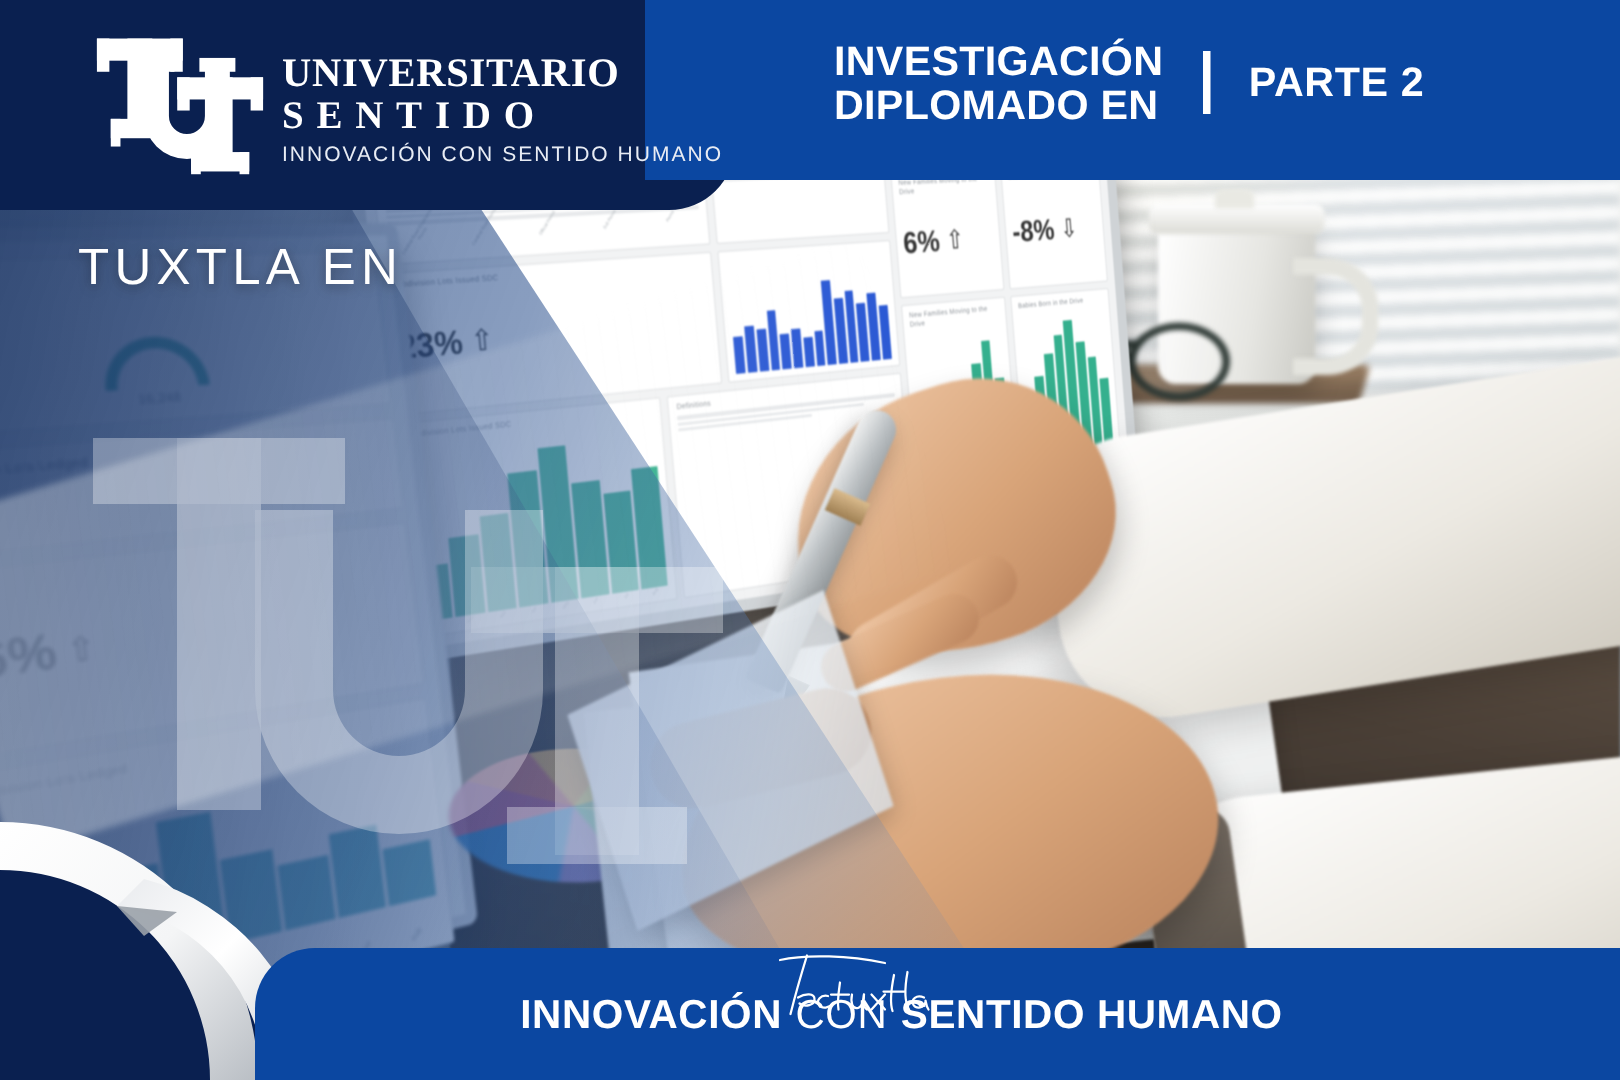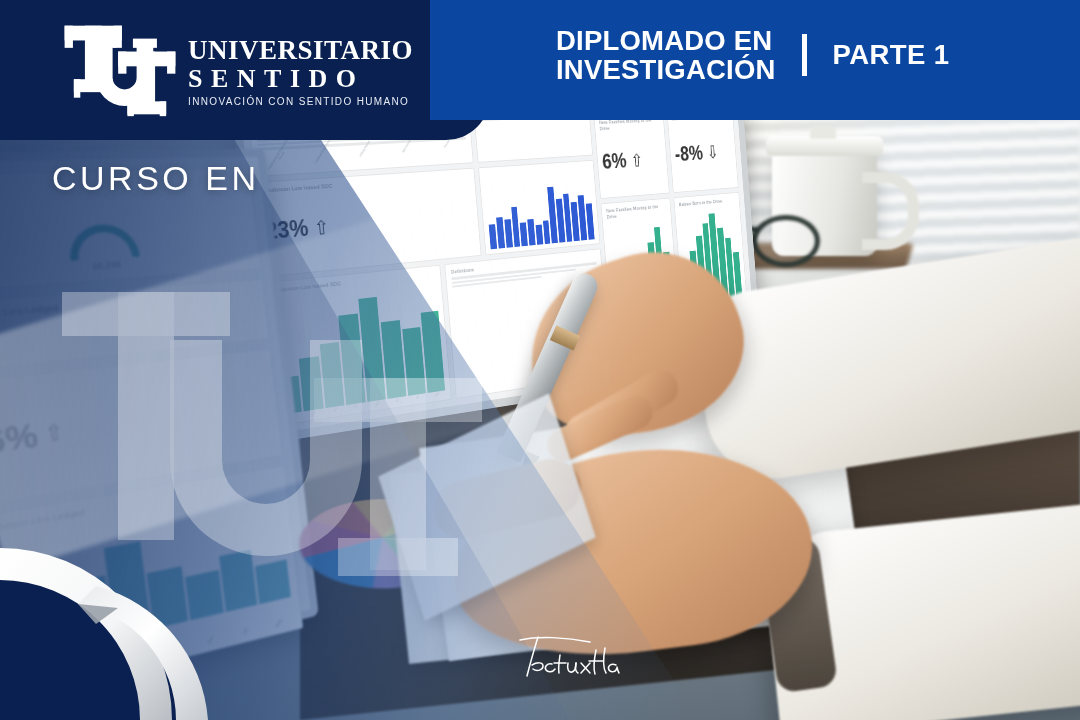--- a/index.html
+++ b/index.html
@@ -210,21 +210,21 @@
   
   .logo{position:absolute;left:62px;top:22px;display:flex;align-items:center;gap:10px;}
   .logo-mark{width:116px;height:96px;flex:none;}
   .logo-mark svg{width:100%;height:100%;display:block;}
   .logo-words{color:#fff;line-height:1;}
   .lw1,.lw2{font-family:"Liberation Serif","DejaVu Serif",serif;font-weight:700;
             font-size:27px;letter-spacing:.5px;}
   .lw2{margin-top:3px;}
   .lw3{font-family:"Liberation Serif","DejaVu Serif",serif;font-weight:700;
        font-size:26px;letter-spacing:8.5px;margin-top:2px;}
-  .lw4{font-size:10px;letter-spacing:1.35px;margin-top:5px;color:#e8ecf4;font-weight:400;}
+  .lw4{font-size:14px;letter-spacing:1.35px;margin-top:5px;color:#e8ecf4;font-weight:400;}
 
   
   .hdr-title{position:absolute;left:556px;top:26px;display:flex;align-items:center;gap:26px;}
   .hdr-main{color:#fff;font-weight:700;font-size:27.5px;line-height:1.06;letter-spacing:.2px;}
   .hdr-divider{width:5px;height:42px;background:#fff;flex:none;}
   .hdr-part{color:#fff;font-weight:700;font-size:27.5px;letter-spacing:.4px;white-space:nowrap;}
 
   
   .curso{position:absolute;left:52px;top:160px;color:#fff;text-align:left;}
   .curso-1{font-size:34px;font-weight:300;letter-spacing:3.5px;line-height:1.1;
@@ -535,29 +535,29 @@
     </div>
     <div class="logo-words">
       <div class="lw2">UNIVERSITARIO</div>
       <div class="lw3">SENTIDO</div>
       <div class="lw4">INNOVACIÓN CON SENTIDO HUMANO</div>
     </div>
   </div>
 
   <div class="hdr-title">
     <div class="hdr-main">
+      <div>INVESTIGACIÓN</div>
       <div>DIPLOMADO EN</div>
-      <div>INVESTIGACIÓN</div>
     </div>
     <div class="hdr-divider"></div>
-    <div class="hdr-part">PARTE 1</div>
+    <div class="hdr-part">PARTE 2</div>
   </div>
 
   <div class="curso">
-    <div class="curso-1">CURSO EN</div>
+    <div class="curso-1">TUXTLA EN</div>
   </div>
 
   <div class="ribbon">
     <svg viewBox="0 0 240 184" xmlns="http://www.w3.org/2000/svg" aria-hidden="true">
       <defs>
         <linearGradient id="rbA" x1="0" y1="0" x2="1" y2="1">
           <stop offset="0%" stop-color="#ffffff"></stop>
           <stop offset="55%" stop-color="#f4f5f6"></stop>
           <stop offset="100%" stop-color="#b9bec4"></stop>
         </linearGradient>
@@ -571,20 +571,27 @@
       <path d="M0 44 H58 A132 132 0 0 1 190 176 V184 H0 Z" fill="#0a2050"></path>
 
       <path d="M0 12 A172 172 0 0 1 172 184 H140 A140 140 0 0 0 0 44 Z" fill="url(#rbA)"></path>
 
       <path d="M96 50 A150 150 0 0 1 208 184 H176 A118 118 0 0 0 78 68 Z" fill="url(#rbB)"></path>
 
       <path d="M78 68 L118 72 L96 88 Z" fill="#9aa1a8" opacity="0.9"></path>
     </svg>
   </div>
 
+  <div class="footer">
+    <div class="footer-text">
+      <span class="f-bold">INNOVACIÓN</span>
+      <span class="f-light">CON</span>
+      <span class="f-bold">SENTIDO HUMANO</span>
+    </div>
+  </div>
 
   <div class="script">
     <svg viewBox="0 0 118 46" xmlns="http://www.w3.org/2000/svg" aria-hidden="true">
       <g fill="none" stroke="#ffffff" stroke-width="1.5" stroke-linecap="round" stroke-linejoin="round">
 
         <path d="M12 6 C30 2 58 3 82 8"></path>
         <path d="M30 3 C26 16 22 30 19 42"></path>
 
         <path d="M24 31 C29 28 35 28 35 32 C35 36 29 38 25 35"></path>
 

